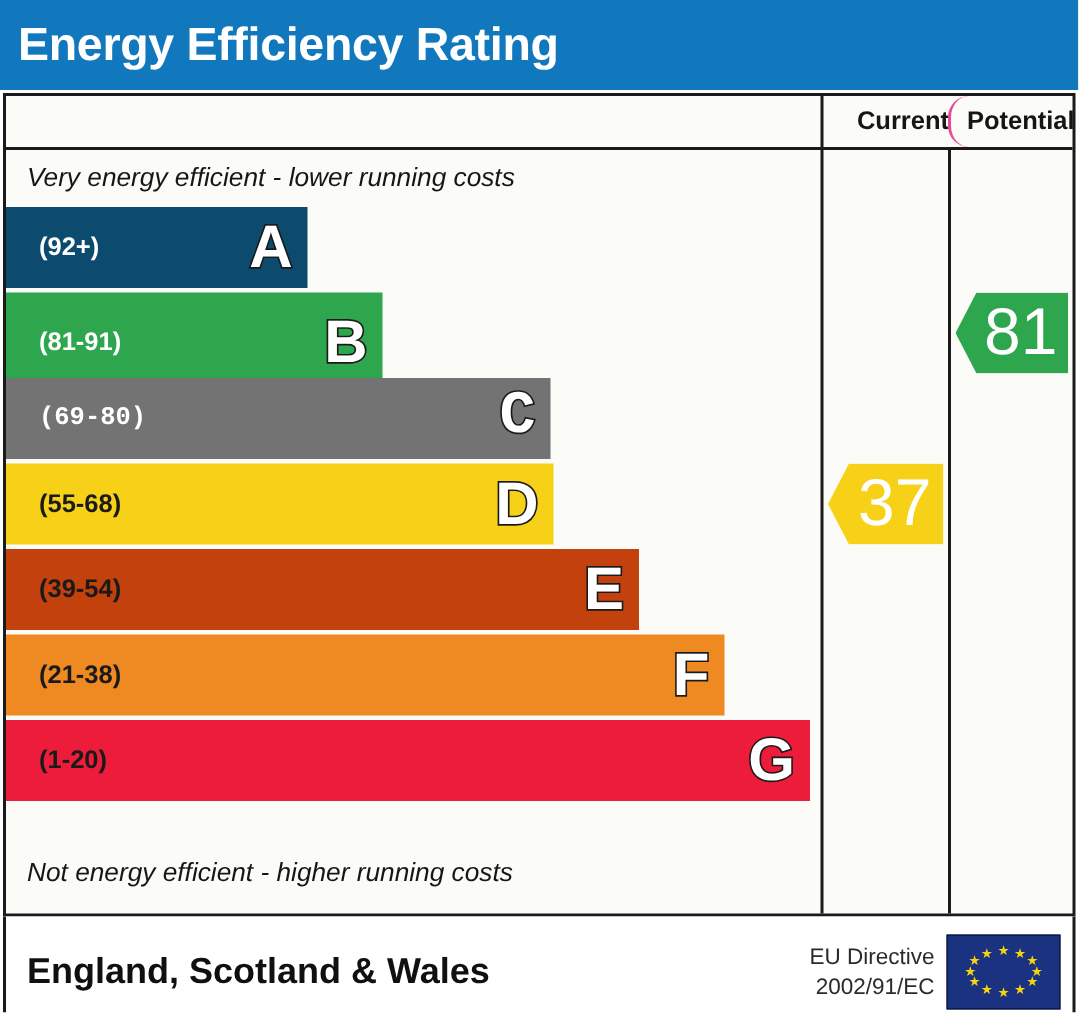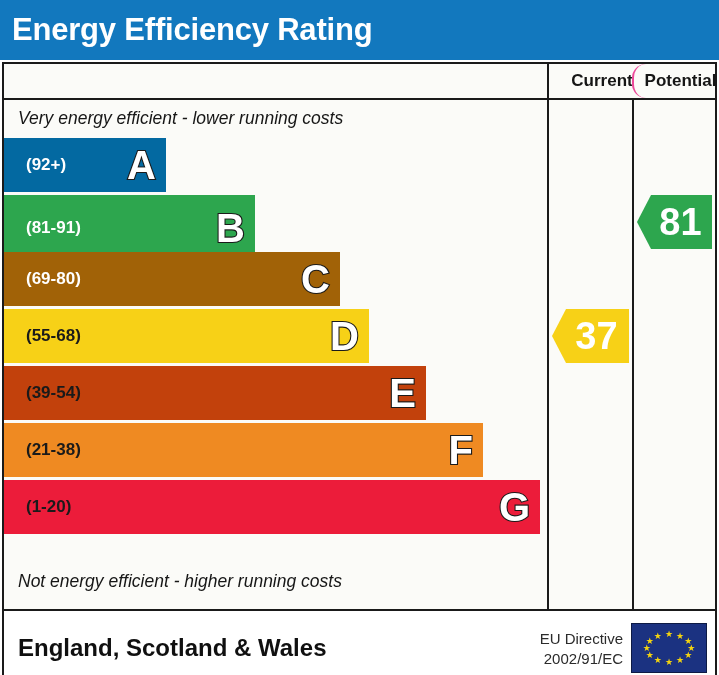--- a/index.html
+++ b/index.html
@@ -151,22 +151,22 @@
   .marker {
     position: absolute;
     height: 54px;
     clip-path: polygon(14px 0, 100% 0, 100% 100%, 14px 100%, 0 50%);
     display: flex;
     align-items: center;
     justify-content: center;
   }
   .marker-value {
     color: #ffffff;
-    font-size: 38px;
-    font-weight: bold;
+    font-size: 44px;
+    font-weight: normal;
     line-height: 1;
     padding-left: 12px;
   }
 
   
   .footer {
     position: absolute;
     left: 2px;
     top: 611px;
     width: 715px;
@@ -232,29 +232,29 @@
       <div class="col-head col-head-potential">Potential</div>
     </div>
 
     <div class="vrule vrule-1"></div>
     <div class="vrule vrule-2"></div>
 
     <div class="caption caption-top">Very energy efficient - lower running costs</div>
     <div class="caption caption-bottom">Not energy efficient - higher running costs</div>
 
     <div class="bars">
-        <div class="band dark" style="top: 0px; width: 162px; height: 54px; background: #0369a1;">
+        <div class="band dark" style="top: 0px; width: 201px; height: 54px; background: #0c4a6e;">
           <span class="band-range">(92+)</span>
           <span class="band-letter">A</span>
         </div>
         <div class="band dark" style="top: 57px; width: 251px; height: 66px; background: rgb(45, 166, 78);">
           <span class="band-range">(81-91)</span>
           <span class="band-letter">B</span>
         </div>
-        <div class="band dark" style="top: 114px; width: 336px; height: 54px; background: #a16207;">
+        <div class="band dark" style="top: 114px; width: 363px; height: 54px; background: #737373; font-family: Liberation Mono, monospace;">
           <span class="band-range">(69-80)</span>
           <span class="band-letter">C</span>
         </div>
         <div class="band light" style="top: 171px; width: 365px; height: 54px; background: rgb(247, 209, 23);">
           <span class="band-range">(55-68)</span>
           <span class="band-letter">D</span>
         </div>
         <div class="band light" style="top: 228px; width: 422px; height: 54px; background: #c2410c;">
           <span class="band-range">(39-54)</span>
           <span class="band-letter">E</span>

